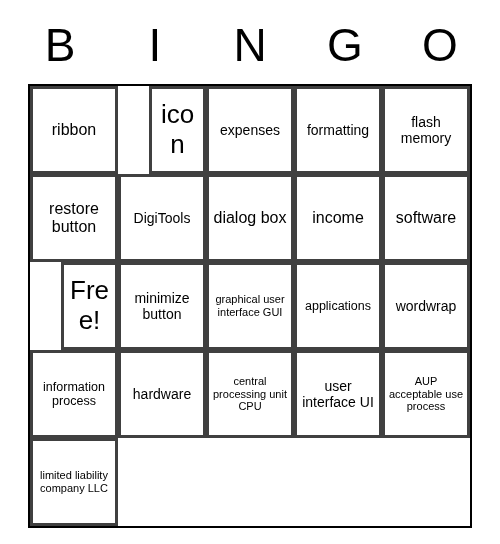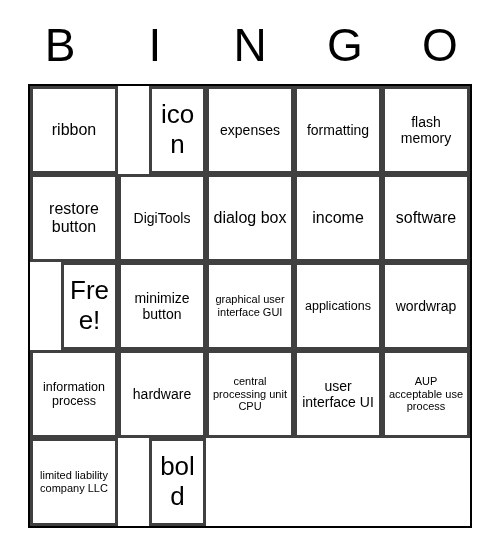--- a/index.html
+++ b/index.html
@@ -81,14 +81,13 @@
 
   <div class="cell sz-xxs">applications</div>
   <div class="cell sz-xs">wordwrap</div>
   <div class="cell sz-xxs">information process</div>
   <div class="cell sz-xs">hardware</div>
 
   <div class="cell sz-xxxs">central processing unit CPU</div>
   <div class="cell sz-xs">user interface UI</div>
   <div class="cell sz-xxxs">AUP acceptable use process</div>
   <div class="cell sz-xxxs">limited liability company LLC</div>
-  <div class="cell sz-lg">bold</div>
 </div>
 
 </body></html>

